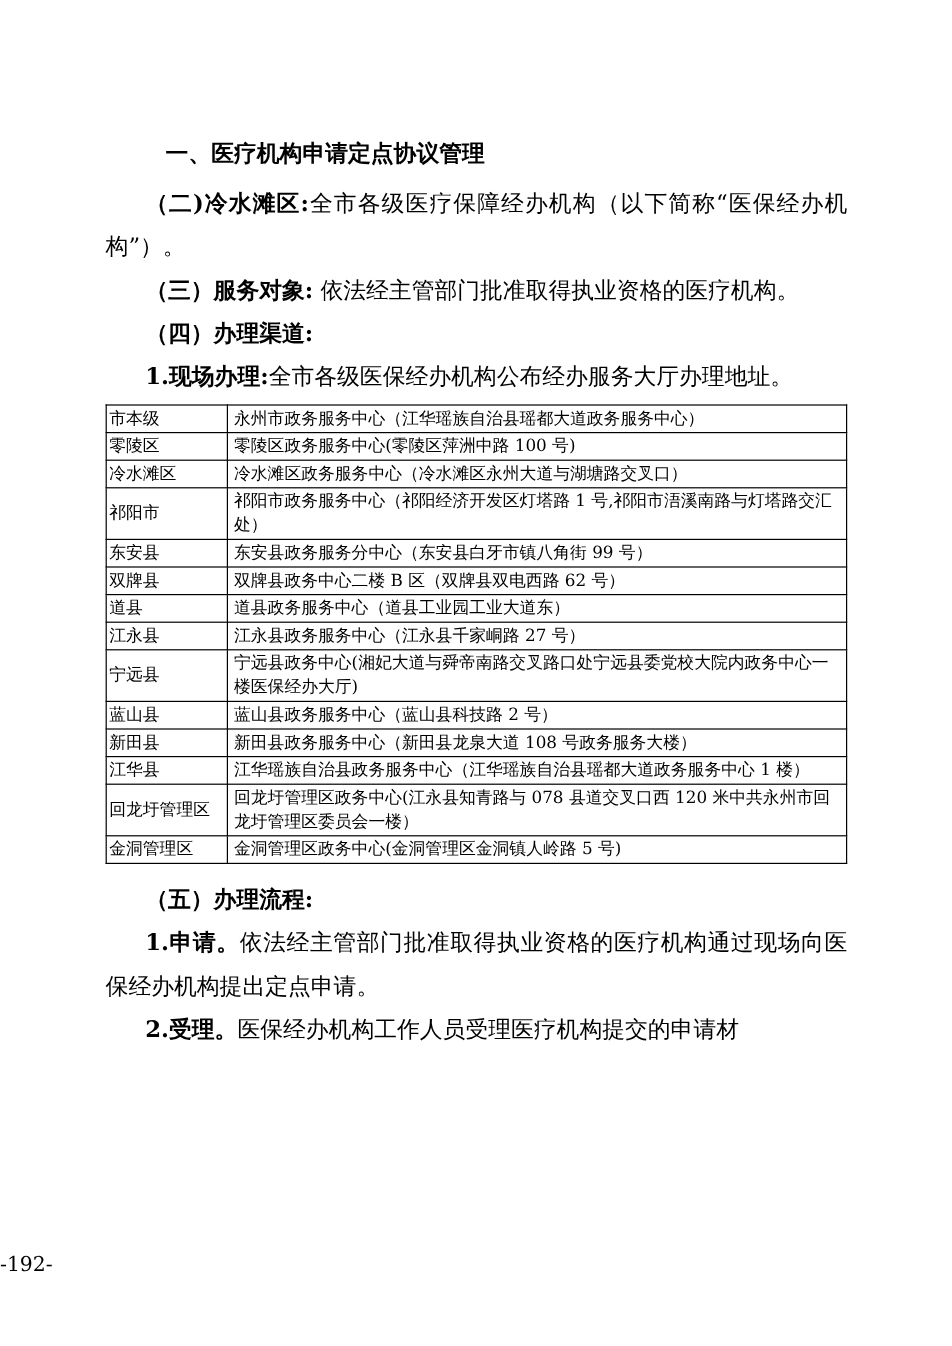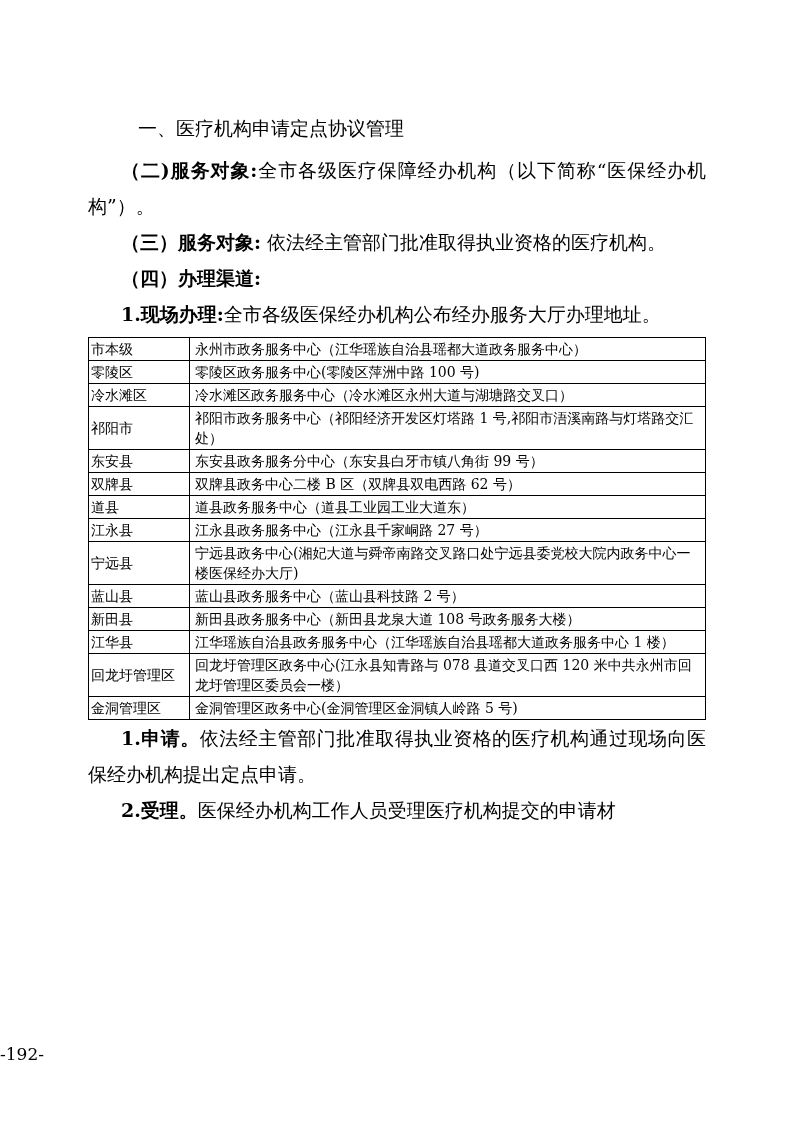--- a/index.html
+++ b/index.html
@@ -9,21 +9,21 @@
     position: relative;
     font-family: "DejaVu Serif", "Liberation Serif", serif;
   }
   .doc {
     position: absolute;
     left: 88px; top: 108px;
     width: 618px;
   }
   .title {
     font-family: "DejaVu Sans", "Liberation Sans", sans-serif;
-    font-weight: normal;
+    font-weight: bold;
     font-size: 19px;
     line-height: 40px;
     text-indent: 50px;
     margin: 0 0 4px 0;
   }
   .para {
     font-size: 19px;
     line-height: 36px;
     text-indent: 33px;
     margin: 0;
@@ -59,21 +59,21 @@
   }
 </style>
 </head>
 <body>
 
 <div class="doc">
 
   <h1 class="title">一、医疗机构申请定点协议管理</h1>
 
 
-  <p class="para"><span class="lead">（二)服务对象:</span><span>全市各级医疗保障经办机构（以下简称“医保经办机构”）。</span></p>
+  <p class="para"><span class="lead">（二)冷水滩区:</span><span>全市各级医疗保障经办机构（以下简称“医保经办机构”）。</span></p>
 
   <p class="para"><span class="lead">（三）服务对象:</span><span> 依法经主管部门批准取得执业资格的医疗机构。</span></p>
 
   <p class="para"><span class="lead">（四）办理渠道:</span><span></span></p>
 
   <p class="para"><span class="lead">1.现场办理:</span><span>全市各级医保经办机构公布经办服务大厅办理地址。</span></p>
 
   <table class="offices">
     <tbody>
       <tr>
@@ -128,20 +128,21 @@
           <td class="c1">回龙圩管理区</td>
           <td>回龙圩管理区政务中心(江永县知青路与 078 县道交叉口西 120 米中共永州市回龙圩管理区委员会一楼）</td>
         </tr>
       <tr>
           <td class="c1">金洞管理区</td>
           <td>金洞管理区政务中心(金洞管理区金洞镇人岭路 5 号)</td>
         </tr>
     </tbody>
   </table>
 
+  <p class="para flow-start"><span class="lead">（五）办理流程:</span><span></span></p>
 
   <p class="para"><span class="lead">1.申请。</span><span>依法经主管部门批准取得执业资格的医疗机构通过现场向医保经办机构提出定点申请。</span></p>
 
   <p class="para"><span class="lead">2.受理。</span><span>医保经办机构工作人员受理医疗机构提交的申请材</span></p>
 
 </div>
 
 <div class="pagenum">-192-</div>
 
 </body></html>

